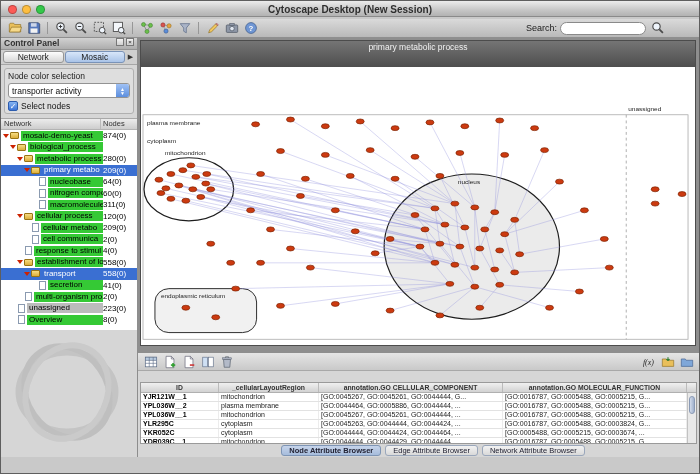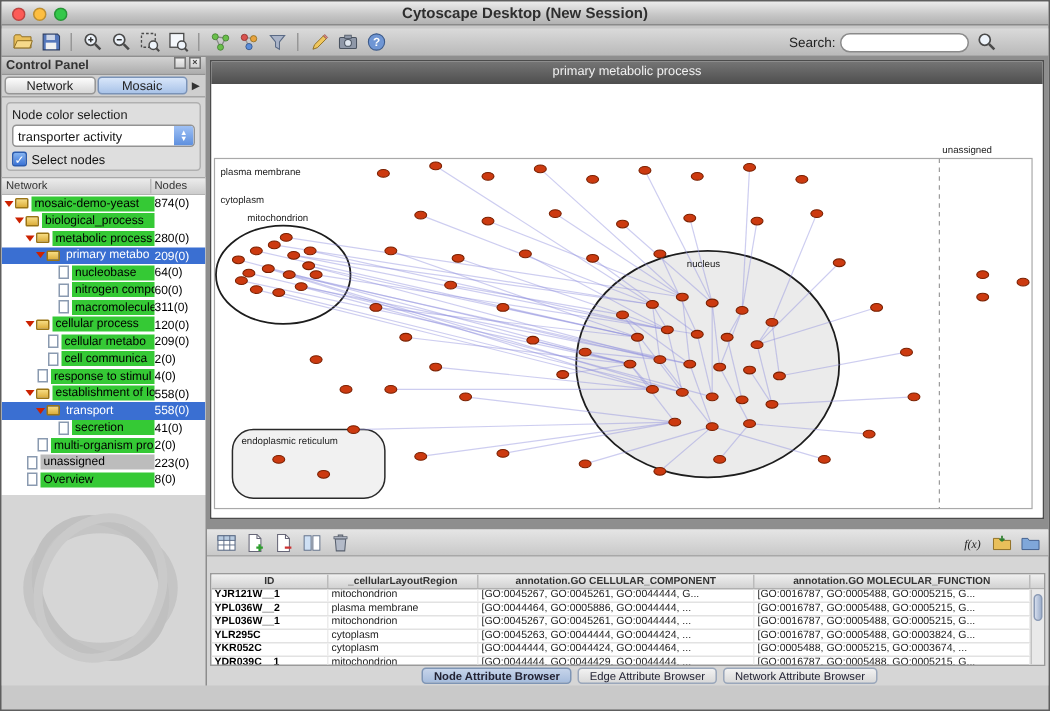--- a/index.html
+++ b/index.html
@@ -52,21 +52,21 @@
 .tlabel{font-size:8px;line-height:10px;padding:0 2px;white-space:nowrap;overflow:hidden;flex:1;}
 .hl-green{background:#35c935;color:#000;}
 .hl-gray{background:#bcbcbc;color:#000;}
 .hl-blue{background:transparent;color:#fff;}
 .tcount{width:34px;flex:none;font-size:8px;color:#000;overflow:hidden;}
 .trow.sel .tcount{color:#fff;}
 .watermark{position:absolute;left:4px;top:296px;width:128px;height:118px;opacity:.85;}
 
 .desktop{position:absolute;left:137px;top:37px;right:0;height:315px;background:#8e8e8e;}
 .net-frame{position:absolute;left:2px;top:2px;right:3px;bottom:7px;border:1px solid #4c4c4c;background:#fff;display:flex;flex-direction:column;}
-.net-title{height:15px;background:linear-gradient(#757575,#4e4e4e);color:#f2f2f2;font-size:8.5px;text-align:center;line-height:13px;flex:none;}
+.net-title{height:26px;background:linear-gradient(#757575,#4e4e4e);color:#f2f2f2;font-size:8.5px;text-align:center;line-height:13px;flex:none;}
 .net-canvas{flex:1;position:relative;background:#fff;overflow:hidden;}
 .net-canvas svg{position:absolute;left:0;top:0;width:100%;height:100%;}
 
 .data-panel{position:absolute;left:137px;top:352px;right:0;bottom:16px;background:#d6d6d6;}
 .dp-toolbar{height:18px;display:flex;align-items:center;gap:2px;padding:0 4px;background:linear-gradient(#e5e5e5,#c9c9c9);border-bottom:1px solid #a8a8a8;}
 .dp-toolbar .spacer{flex:1;}
 .dp-table{position:absolute;left:2px;right:2px;top:29px;bottom:13px;background:#fff;border:1px solid #9a9a9a;overflow:hidden;}
 .dp-header{display:grid;grid-template-columns:78px 100px 184px 184px;height:10px;background:linear-gradient(#f0f0f0,#d2d2d2);border-bottom:1px solid #b0b0b0;font-size:6.8px;font-weight:bold;color:#333;}
 .dp-th{border-right:1px solid #bbb;padding:0 2px;overflow:hidden;white-space:nowrap;text-align:center;line-height:9px;cursor:pointer;}
 .dp-tr{display:grid;grid-template-columns:78px 100px 184px 184px;height:9px;border-bottom:1px solid #e2e2e2;cursor:pointer;}

